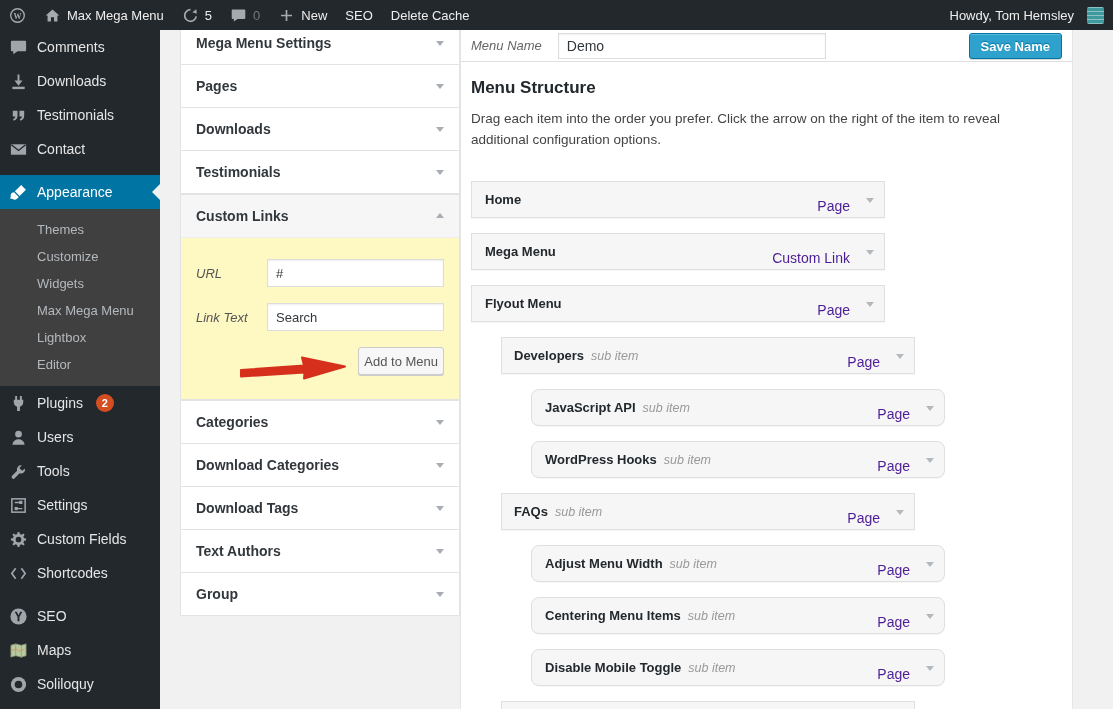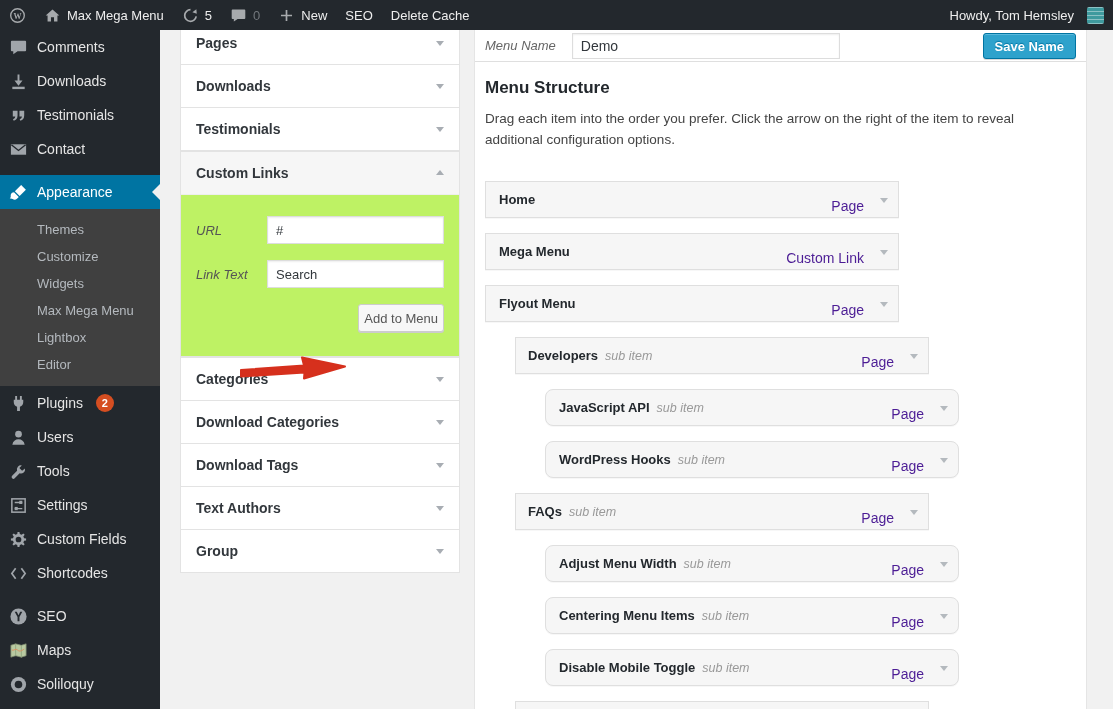--- a/index.html
+++ b/index.html
@@ -49,39 +49,39 @@
   .sub-item.current { color:#fff; font-weight:bold; }
   
   #accordion { position:absolute; left:180px; top:21px; width:280px; z-index:10; }
   .panel { background:#fff; border:1px solid #e3e3e3; }
   .panel + .panel { margin-top:-1px; }
   .panel-h { height:42px; display:flex; align-items:center; padding:0 15px; font-size:14px; font-weight:bold; color:#32373c; cursor:pointer; }
   .panel.open .panel-h { background:#f6f6f6; }
   .chev { margin-left:auto; }
   .chev-down { width:0; height:0; border:4px solid transparent; border-top:5px solid #a8adb3; margin-top:5px; }
   .chev-up { width:0; height:0; border:4px solid transparent; border-bottom:5px solid #a8adb3; margin-bottom:5px; }
-  .panel-body { border-top:1px solid #eee; padding:21px 15px 24px; background:#bef264; }
+  .panel-body { border-top:1px solid #eee; padding:21px 15px 24px; background:#fef9c3; }
   .form-row { display:flex; align-items:center; margin-bottom:16px; }
   .form-row.last { margin-bottom:0; }
   .form-row label { width:71px; flex:none; font-style:italic; color:#555; font-size:13px; }
   .form-row input {
     width:177px; height:28px; border:1px solid #ddd; padding:3px 8px;
     font-size:13px; color:#32373c; font-family:inherit; background:#fff;
     box-shadow:inset 0 1px 2px rgba(0,0,0,.07); border-radius:0; outline:none;
   }
   .btn-row { display:flex; justify-content:flex-end; margin-top:16px; }
   .btn-secondary {
     height:28px; padding:0 5px; background:#f7f7f7; border:1px solid #ccc;
     border-radius:3px; color:#555; font-size:13px; font-family:inherit;
     box-shadow:0 1px 0 #ccc; cursor:pointer;
   }
   #red-arrow { position:absolute; left:238px; top:353px; width:112px; height:30px; z-index:20; pointer-events:none; }
   
   #editor {
-    position:absolute; left:474px; top:30px; width:613px; height:679px;
+    position:absolute; left:460px; top:30px; width:613px; height:679px;
     background:#fff; border-left:1px solid #e5e5e5; border-right:1px solid #e5e5e5;
     overflow:hidden; z-index:10;
   }
   .ed-head { height:32px; border-bottom:1px solid #dfdfdf; display:flex; align-items:center; padding:0 10px; position:relative; }
   .ed-head label { font-style:italic; color:#666; font-size:13px; margin-right:16px; }
   #menu-name-input {
     width:268px; height:26px; border:1px solid #ddd; padding:2px 8px;
     font-size:14px; color:#32373c; font-family:inherit;
     box-shadow:inset 0 1px 2px rgba(0,0,0,.07); outline:none;
   }
@@ -307,20 +307,26 @@
         </span>
         <span class="lbl">Soliloquy</span>
       </div>
     </div>
   </div>
 
 <div id="accordion">
   <div id="panels-before">
       <div class="panel">
         <div class="panel-h">
+          <span class="pt">Mega Menu Settings</span>
+          <span class="chev chev-down"></span>
+        </div>
+      </div>
+      <div class="panel">
+        <div class="panel-h">
           <span class="pt">Pages</span>
           <span class="chev chev-down"></span>
         </div>
       </div>
       <div class="panel">
         <div class="panel-h">
           <span class="pt">Downloads</span>
           <span class="chev chev-down"></span>
         </div>
       </div>

